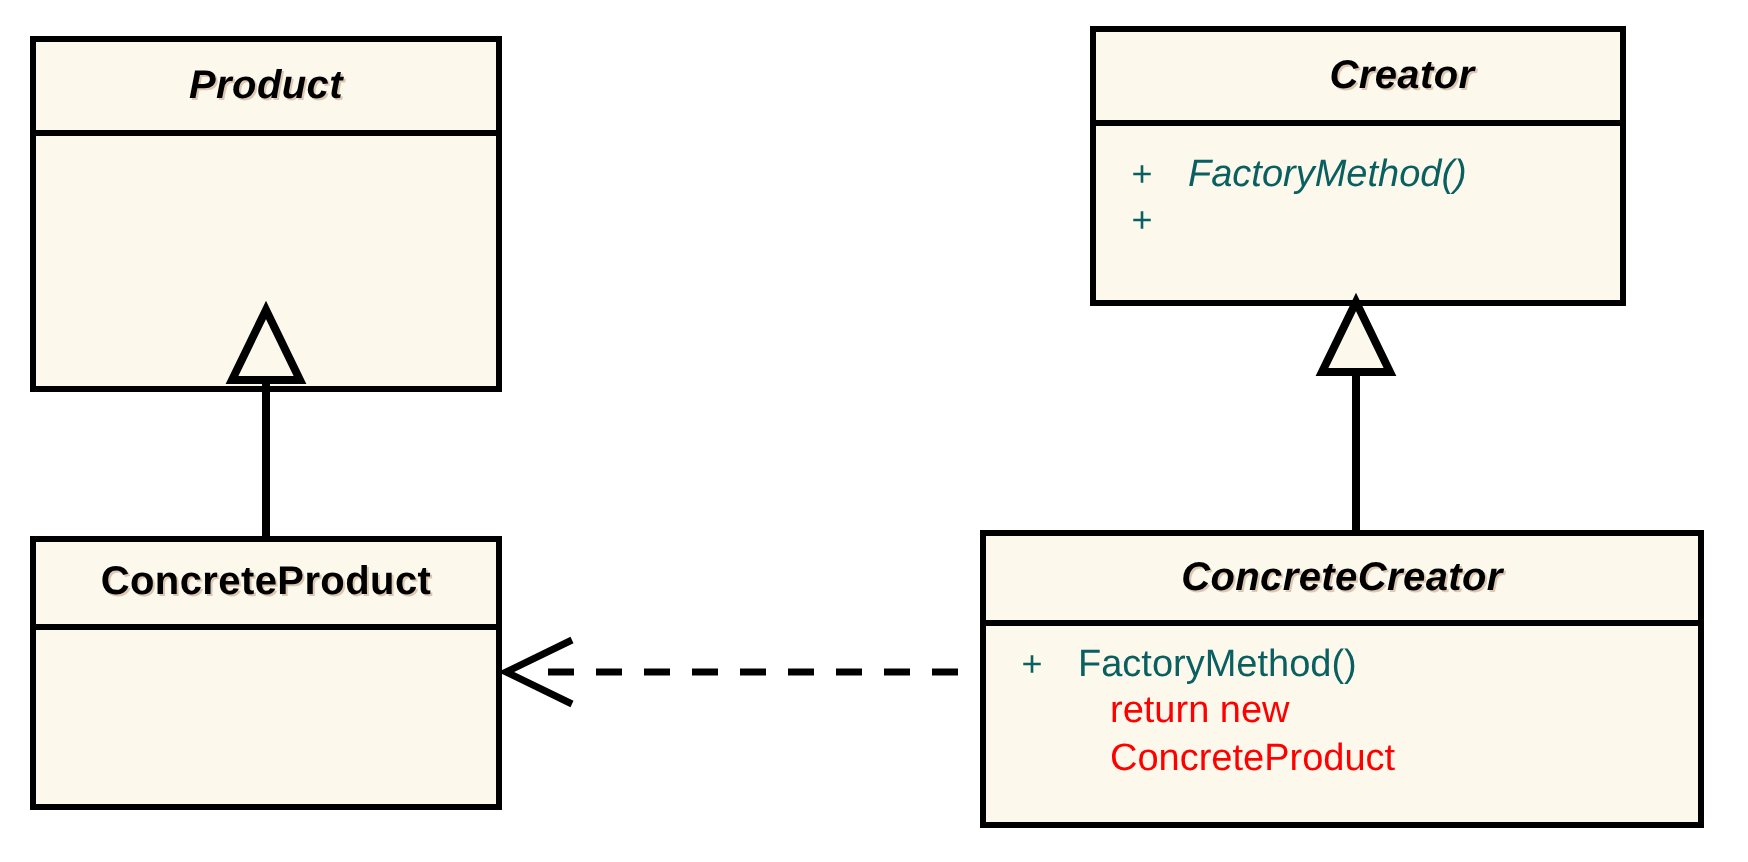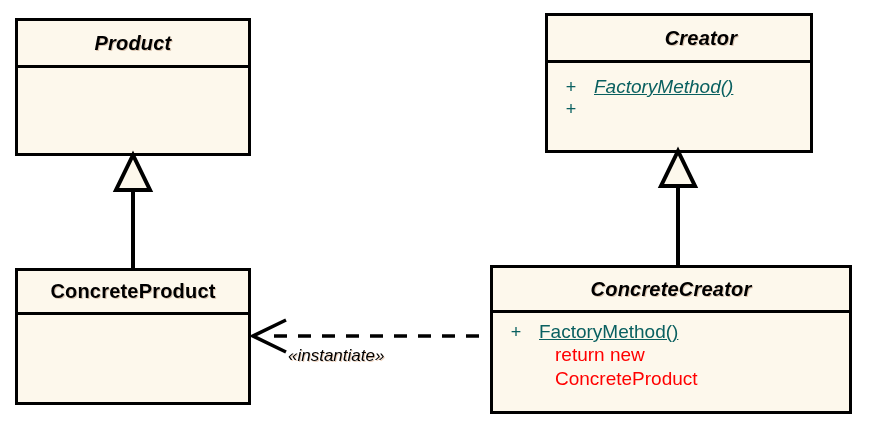--- a/index.html
+++ b/index.html
@@ -60,21 +60,20 @@
   .member-vis {
     width: 46px;
     flex: 0 0 46px;
     text-align: center;
     font-size: 18px;
     color: #0a6060;
   }
   .member-name {
     font-size: 19px;
     color: #0a6060;
-    text-decoration: underline;
   }
   .member-name.italic { font-style: italic; }
   .code-line {
     font-size: 19px;
     color: #FF0000;
     white-space: nowrap;
     padding-left: 62px;
     line-height: 24px;
   }
   .tri-svg, .arrow-svg, .dash-svg {
@@ -88,21 +87,21 @@
     color: #000000;
     white-space: nowrap;
     text-shadow: 1px 1px 0 rgba(200,120,60,0.35);
   }
 </style>
 </head>
 <body>
 
 <div id="canvas">
 
-  <div class="uml-class" style="left:15px; top:18px; width:236px; height:138px;">
+  <div class="uml-class" style="left:15px; top:18px; width:236px; height:178px;">
     <div class="uml-header" style="height:47px;">
       <span class="uml-title italic">Product</span>
     </div>
     <div class="uml-body"></div>
   </div>
 
   <div class="uml-class" style="left:545px; top:13px; width:268px; height:140px;">
     <div class="uml-header" style="height:47px;padding-left:44px;">
       <span class="uml-title italic">Creator</span>
     </div>
@@ -146,15 +145,14 @@
   <svg class="tri-svg" style="left:655px; top:147px; width:50px; height:122px;" viewBox="0 0 50 122">
     <polygon points="23,4 6,39 40,39" fill="#FDF8EC" stroke="#000000" stroke-width="4"></polygon>
     <line x1="23" y1="39" x2="23" y2="119" stroke="#000000" stroke-width="4"></line>
   </svg>
 
   <svg class="dash-svg" style="left:248px; top:318px; width:248px; height:42px;" viewBox="0 0 248 42">
     <line x1="26" y1="18" x2="244" y2="18" stroke="#000000" stroke-width="3.5" stroke-dasharray="13,11"></line>
     <polyline points="38,2 5,18 38,34" fill="none" stroke="#000000" stroke-width="3.5"></polyline>
   </svg>
 
-  <span class="stereotype" style="left:288px; top:346px;">«instantiate»</span>
 
 </div>
 
 </body></html>

